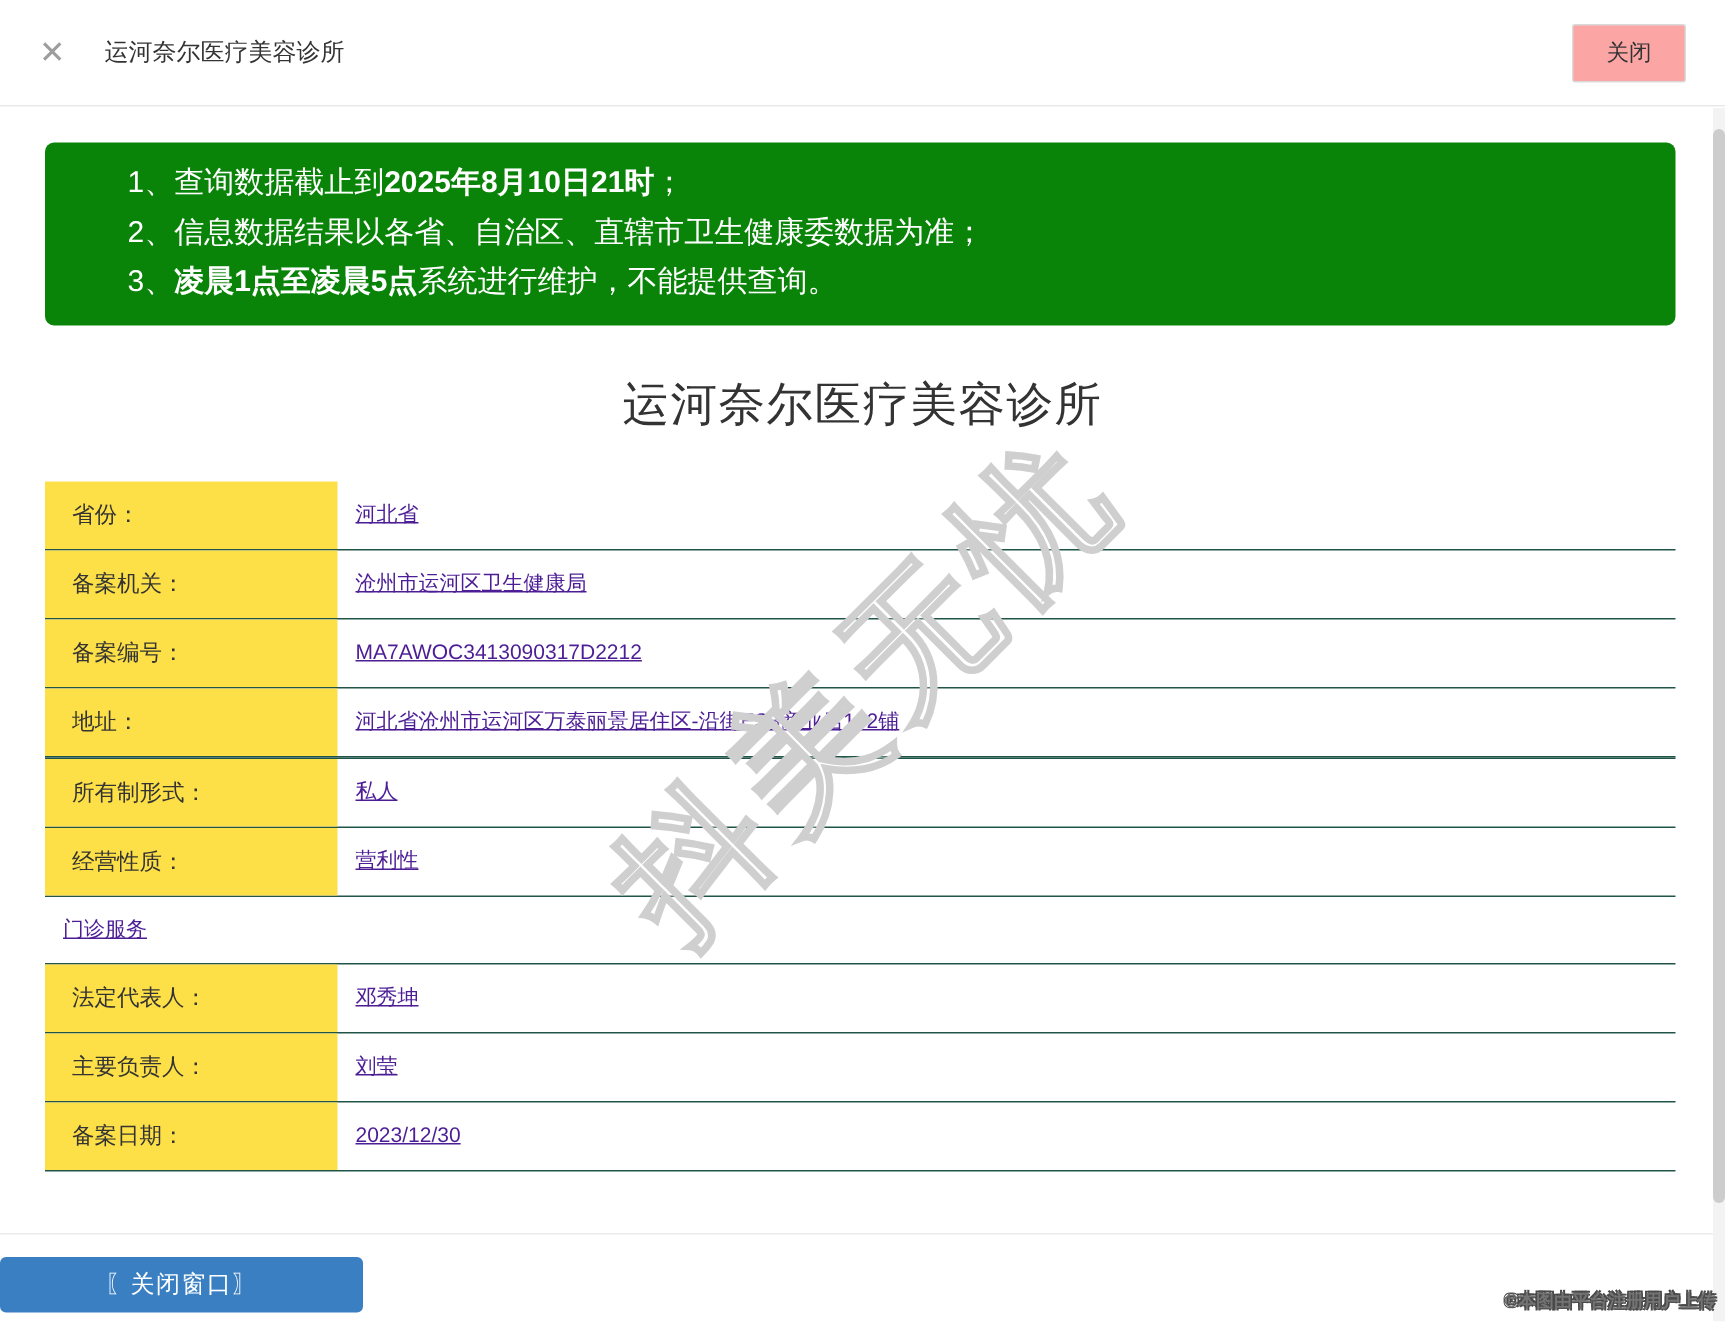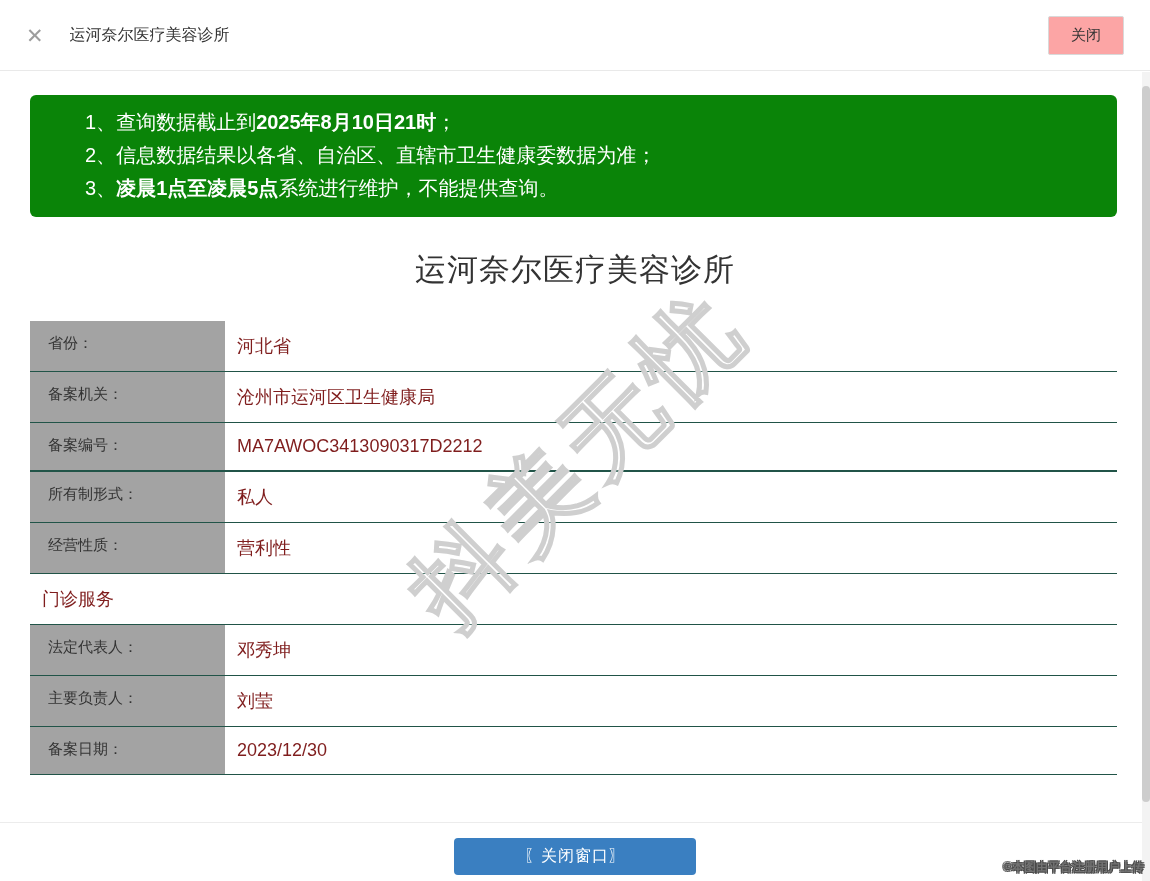--- a/index.html
+++ b/index.html
@@ -60,41 +60,42 @@
     font-weight: 400;
     color: #333;
     letter-spacing: 1px;
   }
 
   
   .info-table { margin: 30px 33px 0 30px; }
   .info-row { display: flex; border-bottom: 1px solid #215448; }
   .info-label {
     width: 195px;
-    background: #a3a3a3;
+    background: #fde047;
     padding: 13px 10px 13px 18px;
     font-size: 15px;
     color: #333;
   }
   .info-value {
     flex: 1;
     padding: 13px 10px 13px 12px;
-    font-size: 18px;
-    color: #7f1d1d;
+    font-size: 14px;
+    color: #4c1d95;
+    text-decoration: underline;
   }
 
   
   .footer {
     position: absolute;
     left: 0; right: 0; bottom: 0;
     height: 59px;
     border-top: 1px solid #ececec;
     background: #fff;
     display: flex;
-    justify-content: center;
+    justify-content: flex-start;
     align-items: flex-start;
     padding-top: 15px;
   }
   .close-window-btn {
     background: #3a7fc1;
     color: #fff;
     border: none;
     border-radius: 4px;
     font-size: 16px;
     padding: 8px 70px;
@@ -174,20 +175,24 @@
   </div>
   <div class="info-row">
     <div class="info-label">备案机关：</div>
     <div class="info-value">沧州市运河区卫生健康局</div>
   </div>
   <div class="info-row">
     <div class="info-label">备案编号：</div>
     <div class="info-value">MA7AWOC3413090317D2212</div>
   </div>
   <div class="info-row">
+    <div class="info-label">地址：</div>
+    <div class="info-value">河北省沧州市运河区万泰丽景居住区-沿街ES3商业店142铺</div>
+  </div>
+  <div class="info-row">
   </div>
   <div class="info-row">
     <div class="info-label">所有制形式：</div>
     <div class="info-value">私人</div>
   </div>
   <div class="info-row">
     <div class="info-label">经营性质：</div>
     <div class="info-value">营利性</div>
   </div>
   <div class="info-row">

